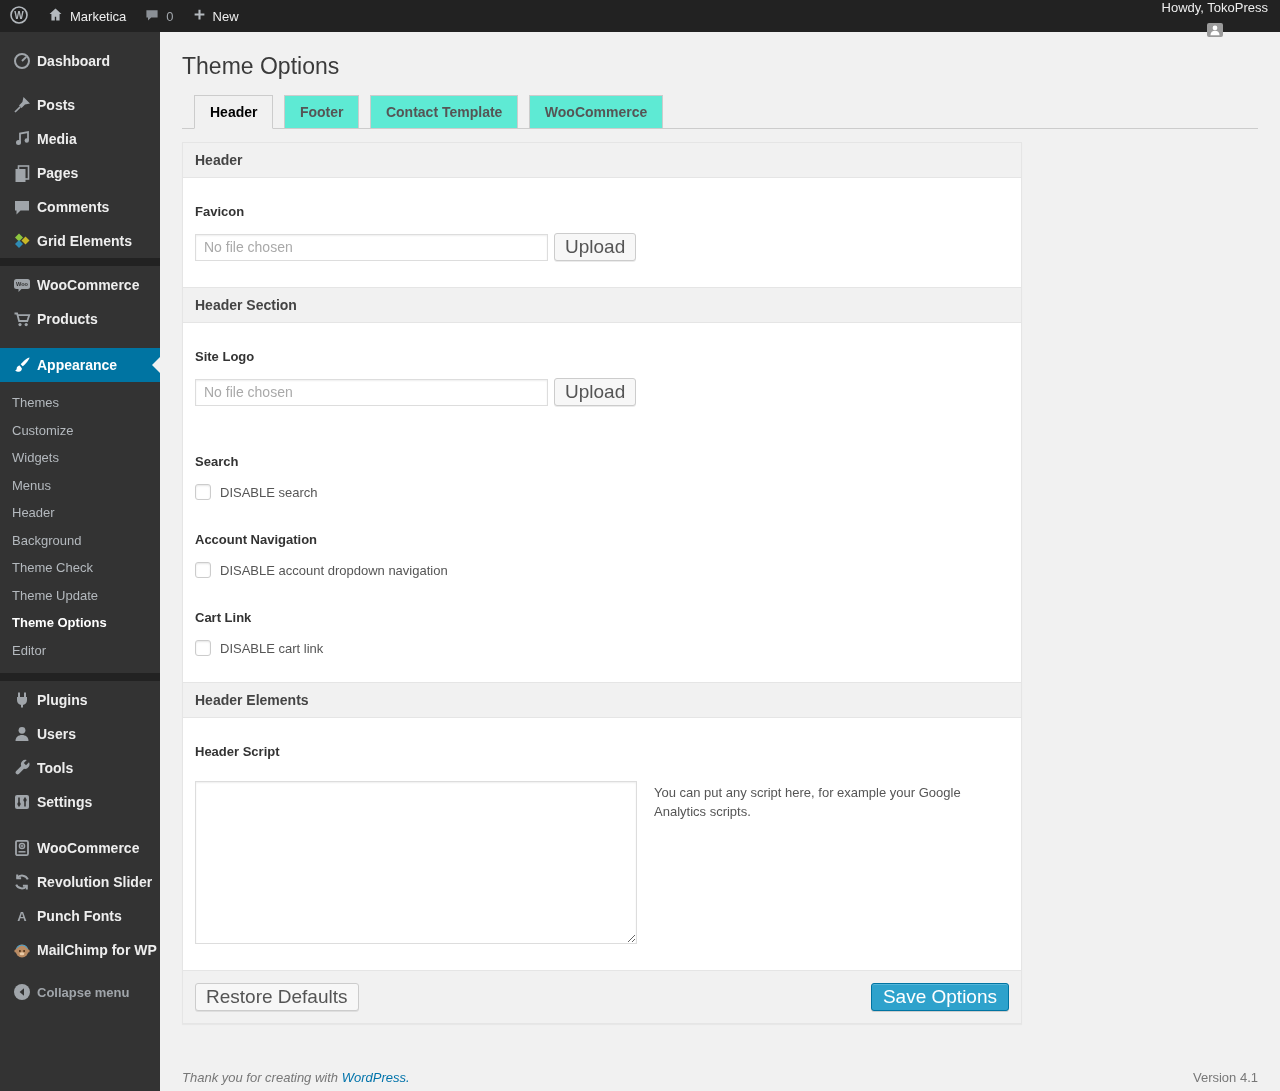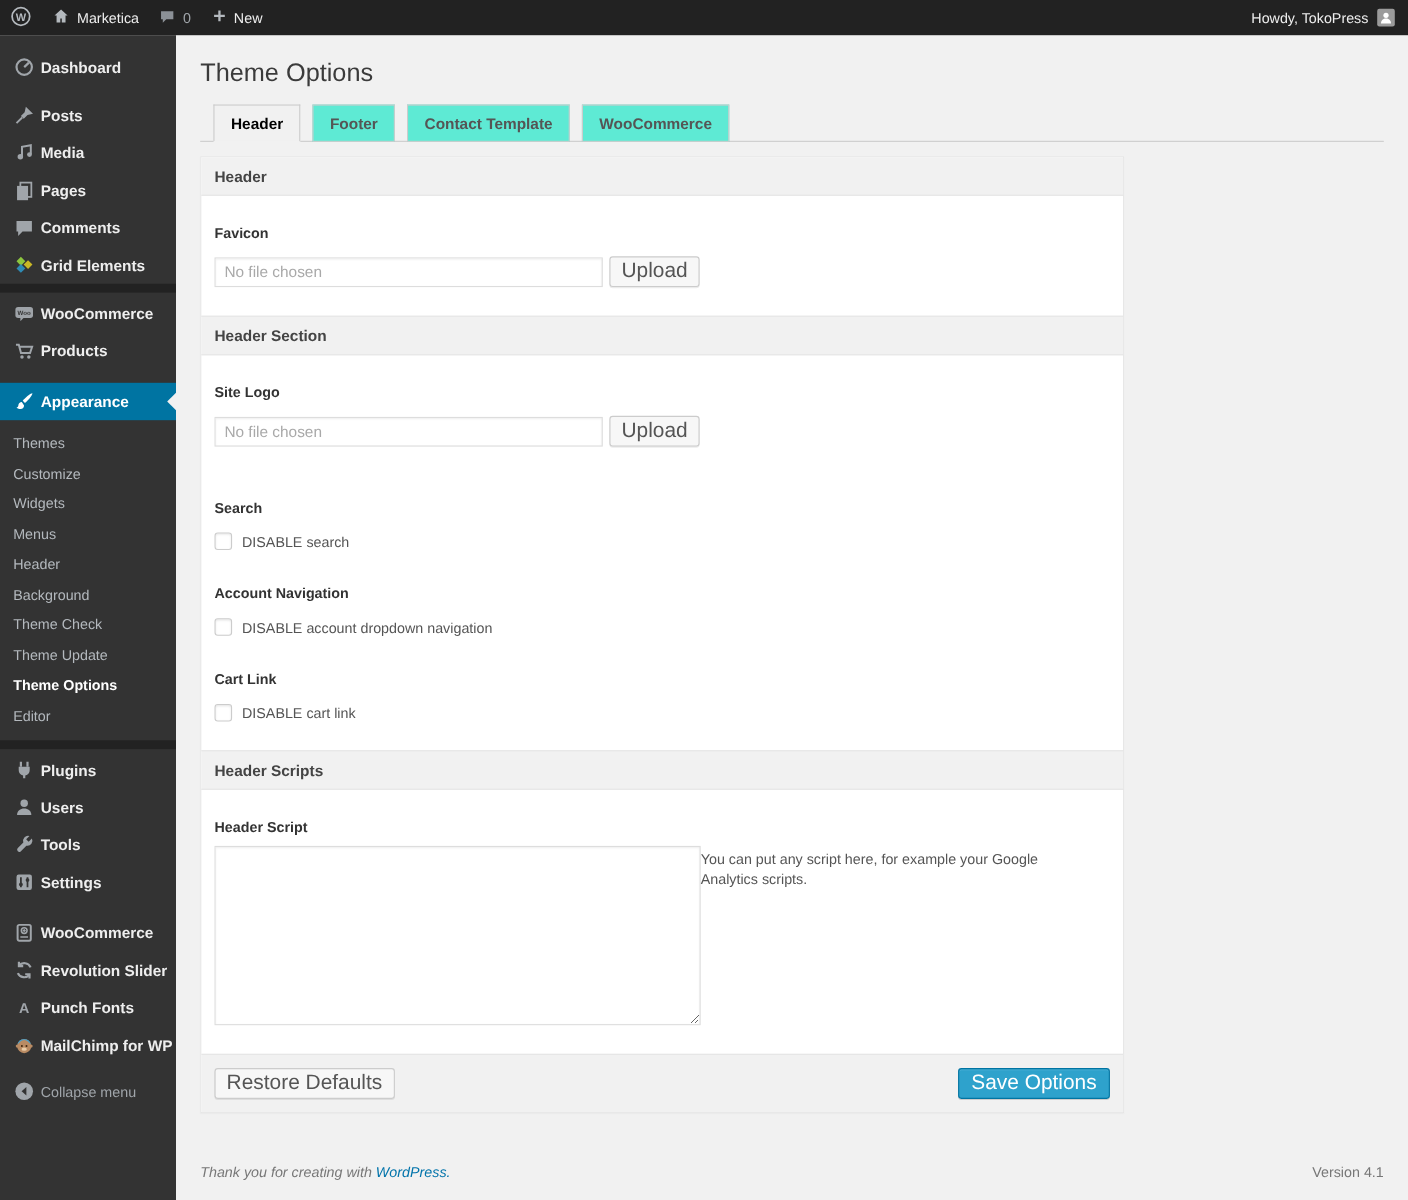--- a/index.html
+++ b/index.html
@@ -9,21 +9,21 @@
     background: #f1f1f1; color: #444;
   }
   
   .adminbar {
     position: absolute; top: 0; left: 0; width: 1280px; height: 32px;
     background: #222; color: #eee; display: flex; align-items: center;
     font-size: 13px; z-index: 30;
   }
   .ab-left { display: flex; align-items: center; height: 32px; }
   .ab-item { display: flex; align-items: center; gap: 6px; padding: 0 9px; height: 32px; cursor: pointer; }
-  .ab-right { margin-left: auto; display: flex; align-items: center; gap: 8px; padding: 0 12px; height: 32px; cursor: pointer; }
+  .ab-right { margin-left: auto; display: flex; align-items: center; gap: 8px; padding: 0 12px; height: 32px; cursor: pointer; flex-direction: column; }
   .ab-count { color: #a0a5aa; }
   .avatar { width: 16px; height: 16px; background: #9b9b9b; border-radius: 2px; display: inline-flex; align-items: center; justify-content: center; }
   
   .sidebar {
     position: absolute; top: 32px; left: 0; bottom: 0; width: 160px;
     background: #333; z-index: 20;
   }
   .menu { list-style: none; padding-top: 12px; }
   .mi {
     display: flex; align-items: center; height: 34px; cursor: pointer;
@@ -83,21 +83,21 @@
     background: #2ea2cc; border-color: #0074a2; color: #fff;
     box-shadow: inset 0 1px 0 rgba(120,200,230,.5), 0 1px 0 rgba(0,0,0,.15);
     padding: 0 11px;
   }
   .check-row { margin-top: 15px; display: flex; align-items: center; gap: 9px; font-size: 13px; color: #555; cursor: pointer; }
   .check-row input[type=checkbox] {
     appearance: none; -webkit-appearance: none; width: 16px; height: 16px;
     border: 1px solid #ccc; border-radius: 3px; background: #fff; cursor: pointer;
     box-shadow: inset 0 1px 2px rgba(0,0,0,.1); flex: none;
   }
-  .script-row { display: flex; margin-top: 10px; }
+  .script-row { display: flex; gap: 17px; margin-top: 22px; }
   .script-area {
     width: 442px; height: 163px; border: 1px solid #ddd; background: #fff;
     box-shadow: inset 0 1px 2px rgba(0,0,0,.07); resize: both; outline: none;
     font-family: "Liberation Mono", monospace; font-size: 13px; padding: 6px;
   }
   .help-text { font-size: 13px; color: #555; width: 312px; line-height: 1.45; padding-top: 3px; }
   .box-footer {
     display: flex; justify-content: space-between; align-items: center;
     padding: 12px; background: #f1f1f1; border-top: 1px solid #e5e5e5;
   }
@@ -343,21 +343,21 @@
       </span>
       <span class="mlabel">MailChimp for WP</span>
     </li>
     <li class="collapse-row">
       <span class="micon">
         <svg width="20" height="20" viewBox="0 0 20 20">
             <circle cx="10" cy="10" r="8" fill="#a0a5aa"></circle>
             <path d="M12 6.2 L7.6 10 L12 13.8 Z" fill="#333"></path>
           </svg>
       </span>
-      <span class="mlabel" style="font-weight:400">Collapse menu</span>
+      <span class="mlabel" style="font-weight:700">Collapse menu</span>
     </li>
   </ul>
 </div>
 
 <div class="content">
   <h1 class="page-title">Theme Options</h1>
 
   <div class="tabs">
     <a class="tab active">Header</a>
     <a class="tab">Footer</a>
@@ -395,21 +395,21 @@
         <span>DISABLE account dropdown navigation</span>
       </label>
 
       <div class="field-label" style="margin-top:32px;">Cart Link</div>
       <label class="check-row">
         <input type="checkbox" style="">
         <span>DISABLE cart link</span>
       </label>
     </div>
 
-    <div class="strip">Header Scripts</div>
+    <div class="strip">Header Elements</div>
     <div class="sec-body">
       <div class="field-label">Header Script</div>
       <div class="script-row">
         <textarea class="script-area" style=""></textarea>
         <div class="help-text">You can put any script here, for example your Google Analytics scripts.</div>
       </div>
     </div>
 
     <div class="box-footer">
       <button class="btn">Restore Defaults</button>

